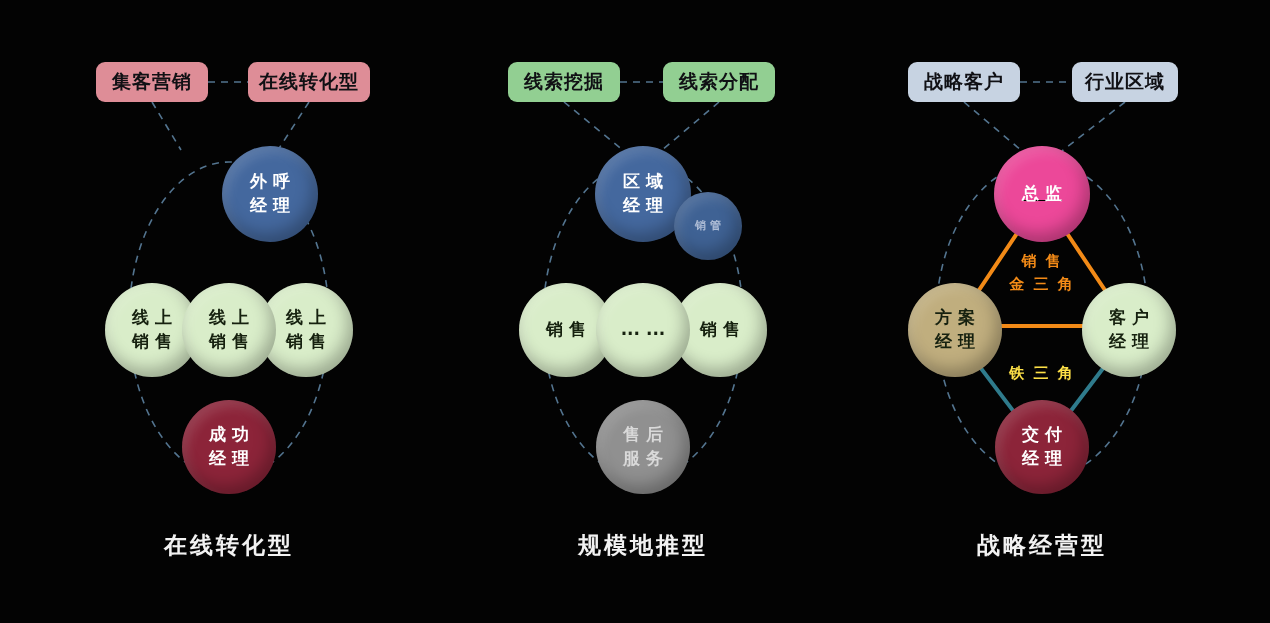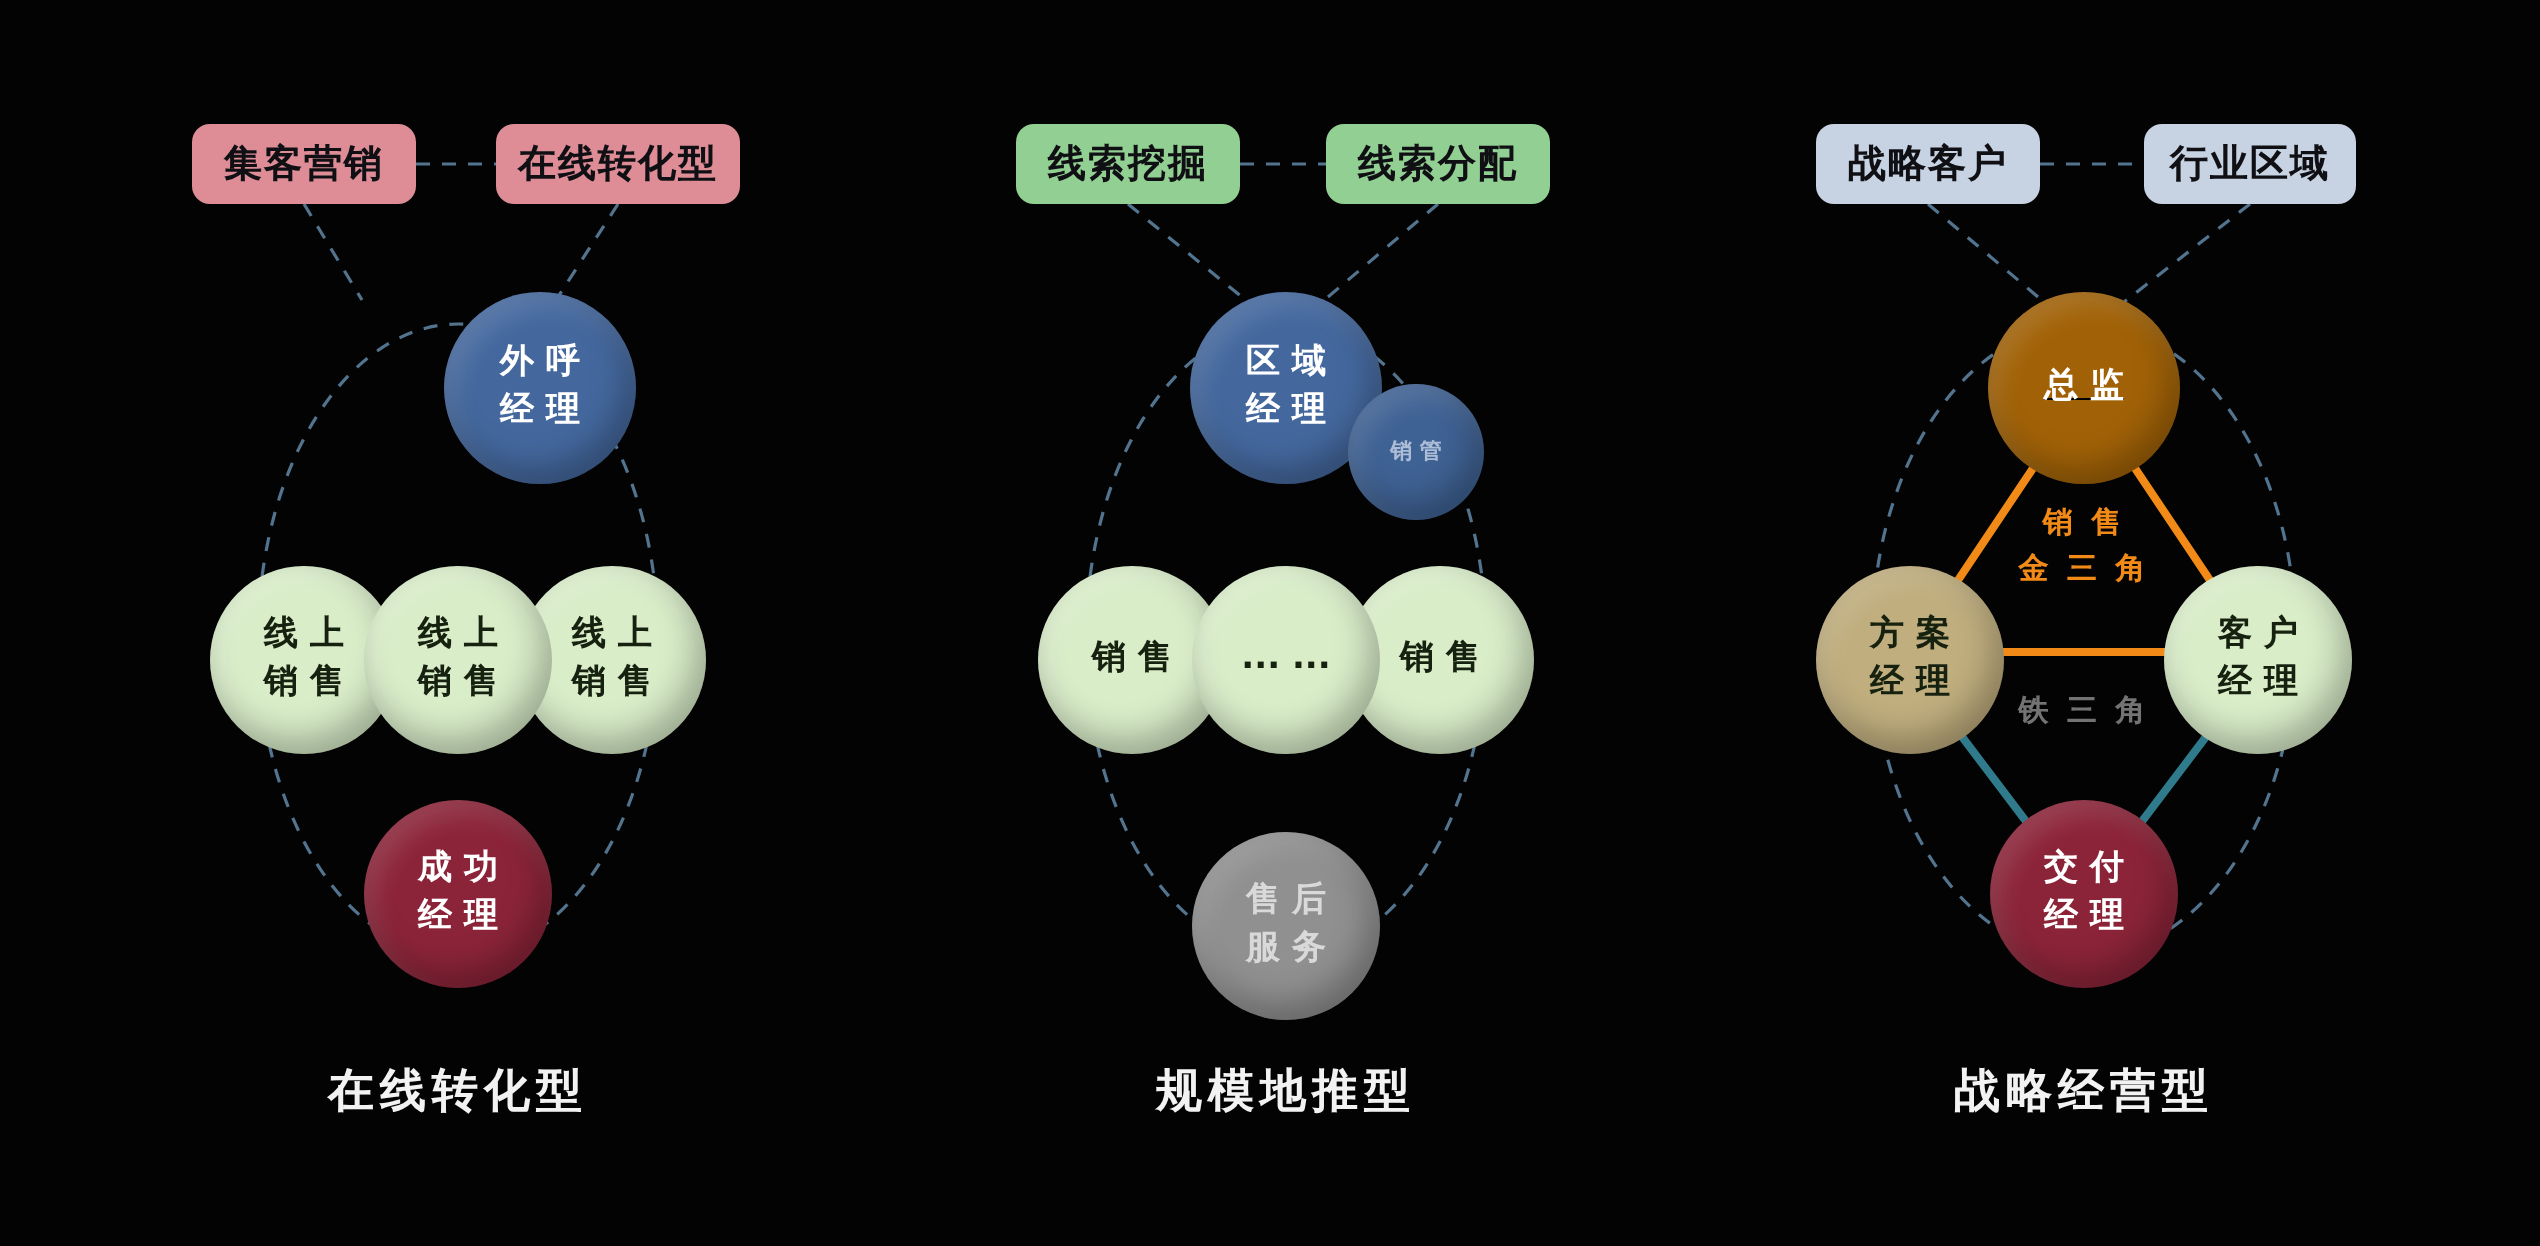--- a/index.html
+++ b/index.html
@@ -98,47 +98,47 @@
   <div class="node" style="left: 519px; top: 283px; width: 94px; height: 94px; background-color: rgb(217, 237, 201);">
     <span class="node-label dark">销 售</span>
   </div>
   <div class="node" style="left: 673px; top: 283px; width: 94px; height: 94px; background-color: rgb(217, 237, 201);">
     <span class="node-label dark">销 售</span>
   </div>
   <div class="node" style="left: 596px; top: 283px; width: 94px; height: 94px; background-color: rgb(217, 237, 201);">
     <span class="node-label dark">... ...</span>
   </div>
 
-  <div class="node" style="left: 596px; top: 416px; width: 94px; height: 94px; background-color: rgb(144, 144, 144); align-items: center;">
+  <div class="node" style="left: 596px; top: 400px; width: 94px; height: 94px; background-color: rgb(144, 144, 144); align-items: center;">
     <span class="node-label muted-gray">售 后
 服 务</span>
   </div>
 
   <div class="col-title" style="left:533px;">规模地推型</div>
 
   <div class="tag" style="left: 908px; top: 62px; width: 112px; background-color: rgb(199, 211, 226);">战略客户</div>
   <div class="tag" style="left: 1072px; top: 62px; width: 106px; background-color: rgb(199, 211, 226);">行业区域</div>
 
-  <div class="node" style="left: 994px; top: 146px; width: 96px; height: 96px; background-color: #a16207; text-decoration: underline;">
+  <div class="node" style="left: 994px; top: 146px; width: 96px; height: 96px; background-color: #ec4899; text-decoration: underline;">
     <span class="node-label light">总 监</span>
   </div>
 
   <div class="node" style="left: 908px; top: 283px; width: 94px; height: 94px; background-color: rgb(192, 174, 126);">
     <span class="node-label dark">方 案
 经 理</span>
   </div>
   <div class="node" style="left: 1082px; top: 283px; width: 94px; height: 94px; background-color: rgb(217, 237, 201);">
     <span class="node-label dark">客 户
 经 理</span>
   </div>
 
   <div class="node" style="left: 995px; top: 400px; width: 94px; height: 94px; background-color: rgb(140, 36, 57);">
     <span class="node-label light">交 付
 经 理</span>
   </div>
 
   <div class="anno" style="left: 982px; top: 250px; width: 120px; color: rgb(242, 138, 23);">销 售
 金 三 角</div>
-  <div class="anno" style="left: 982px; top: 344px; width: 120px; color: #737373;">铁 三 角</div>
+  <div class="anno" style="left: 982px; top: 362px; width: 120px; color: #fde047;">铁 三 角</div>
 
   <div class="col-title" style="left:932px;">战略经营型</div>
 
 </div>
 
 </body></html>

